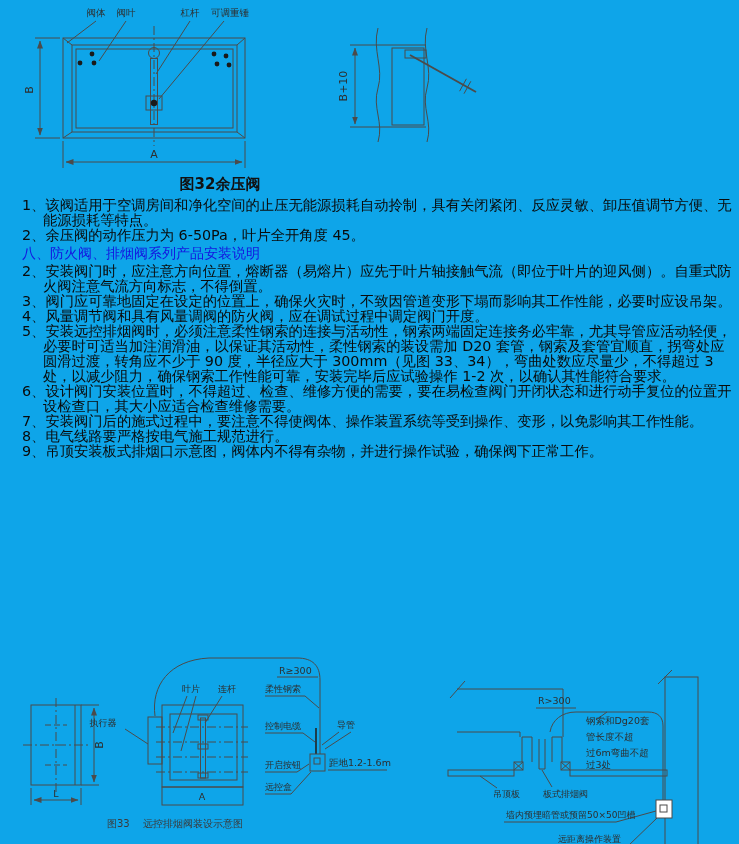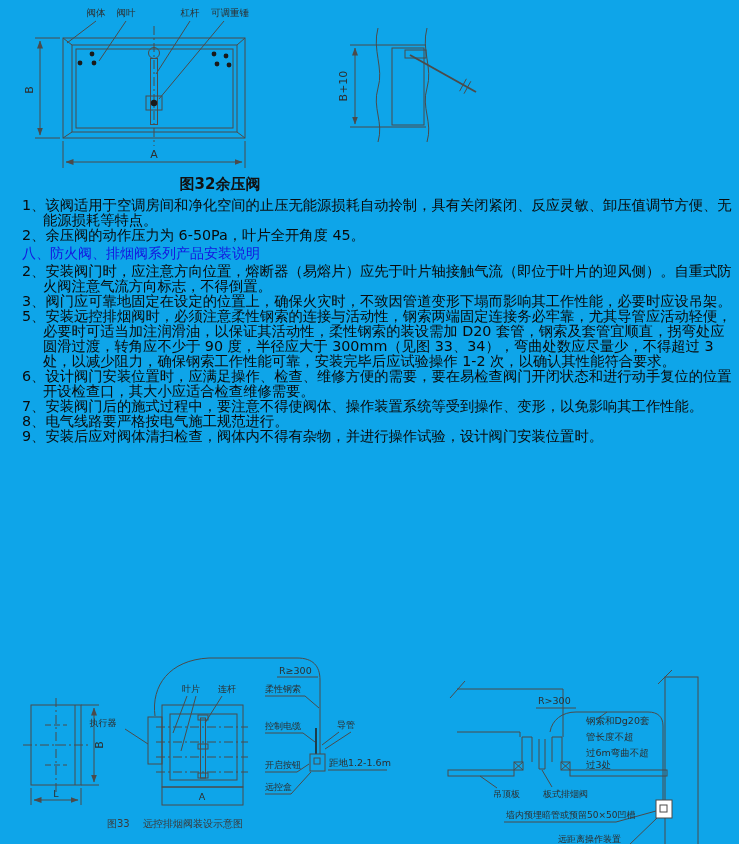--- a/index.html
+++ b/index.html
@@ -96,25 +96,26 @@
   </svg>
 
   <div class="textblock">
     <div class="item"><span class="num">1、</span><span>该阀适用于空调房间和净化空间的止压无能源损耗自动拎制，具有关闭紧闭、反应灵敏、卸压值调节方便、无能源损耗等特点。</span></div>
     <div class="item"><span class="num">2、</span><span>余压阀的动作压力为 6-50Pa，叶片全开角度 45。</span></div>
 
     <h3 class="heading">八、防火阀、排烟阀系列产品安装说明</h3>
 
     <div class="item"><span class="num">2、</span><span>安装阀门时，应注意方向位置，熔断器（易熔片）应先于叶片轴接触气流（即位于叶片的迎风侧）。自重式防火阀注意气流方向标志，不得倒置。</span></div>
     <div class="item"><span class="num">3、</span><span>阀门应可靠地固定在设定的位置上，确保火灾时，不致因管道变形下塌而影响其工作性能，必要时应设吊架。</span></div>
+    <div class="item"><span class="num">4、</span><span>风量调节阀和具有风量调阀的防火阀，应在调试过程中调定阀门开度。</span></div>
     <div class="item"><span class="num">5、</span><span>安装远控排烟阀时，必须注意柔性钢索的连接与活动性，钢索两端固定连接务必牢靠，尤其导管应活动轻便，必要时可适当加注润滑油，以保证其活动性，柔性钢索的装设需加 D20 套管，钢索及套管宜顺直，拐弯处应圆滑过渡，转角应不少于 90 度，半径应大于 300mm（见图 33、34），弯曲处数应尽量少，不得超过 3 处，以减少阻力，确保钢索工作性能可靠，安装完毕后应试验操作 1-2 次，以确认其性能符合要求。</span></div>
-    <div class="item"><span class="num">6、</span><span>设计阀门安装位置时，应满足操作、检查、维修方便的需要，要在易检查阀门开闭状态和进行动手复位的位置开设检查口，其大小应适合检查维修需要。</span></div>
+    <div class="item"><span class="num">6、</span><span>设计阀门安装位置时，不得超过、检查、维修方便的需要，要在易检查阀门开闭状态和进行动手复位的位置开设检查口，其大小应适合检查维修需要。</span></div>
     <div class="item"><span class="num">7、</span><span>安装阀门后的施式过程中，要注意不得使阀体、操作装置系统等受到操作、变形，以免影响其工作性能。</span></div>
     <div class="item"><span class="num">8、</span><span>电气线路要严格按电气施工规范进行。</span></div>
-    <div class="item"><span class="num">9、</span><span>安装后应对阀体清扫检查，阀体内不得有杂物，并进行操作试验，设计阀门安装位置时。</span></div>
+    <div class="item"><span class="num">9、</span><span>吊顶安装板式排烟口示意图，阀体内不得有杂物，并进行操作试验，确保阀下正常工作。</span></div>
   </div>
 
   <div class="fig33wrap">
   <svg width="385" height="210" viewBox="0 0 385 210">
     <defs>
       <marker id="m33" viewBox="0 0 8 6" refX="7.5" refY="3" markerWidth="8" markerHeight="6" orient="auto-start-reverse">
         <path d="M0 0L8 3L0 6z" fill="#4b4b4b"></path>
       </marker>
     </defs>
 

